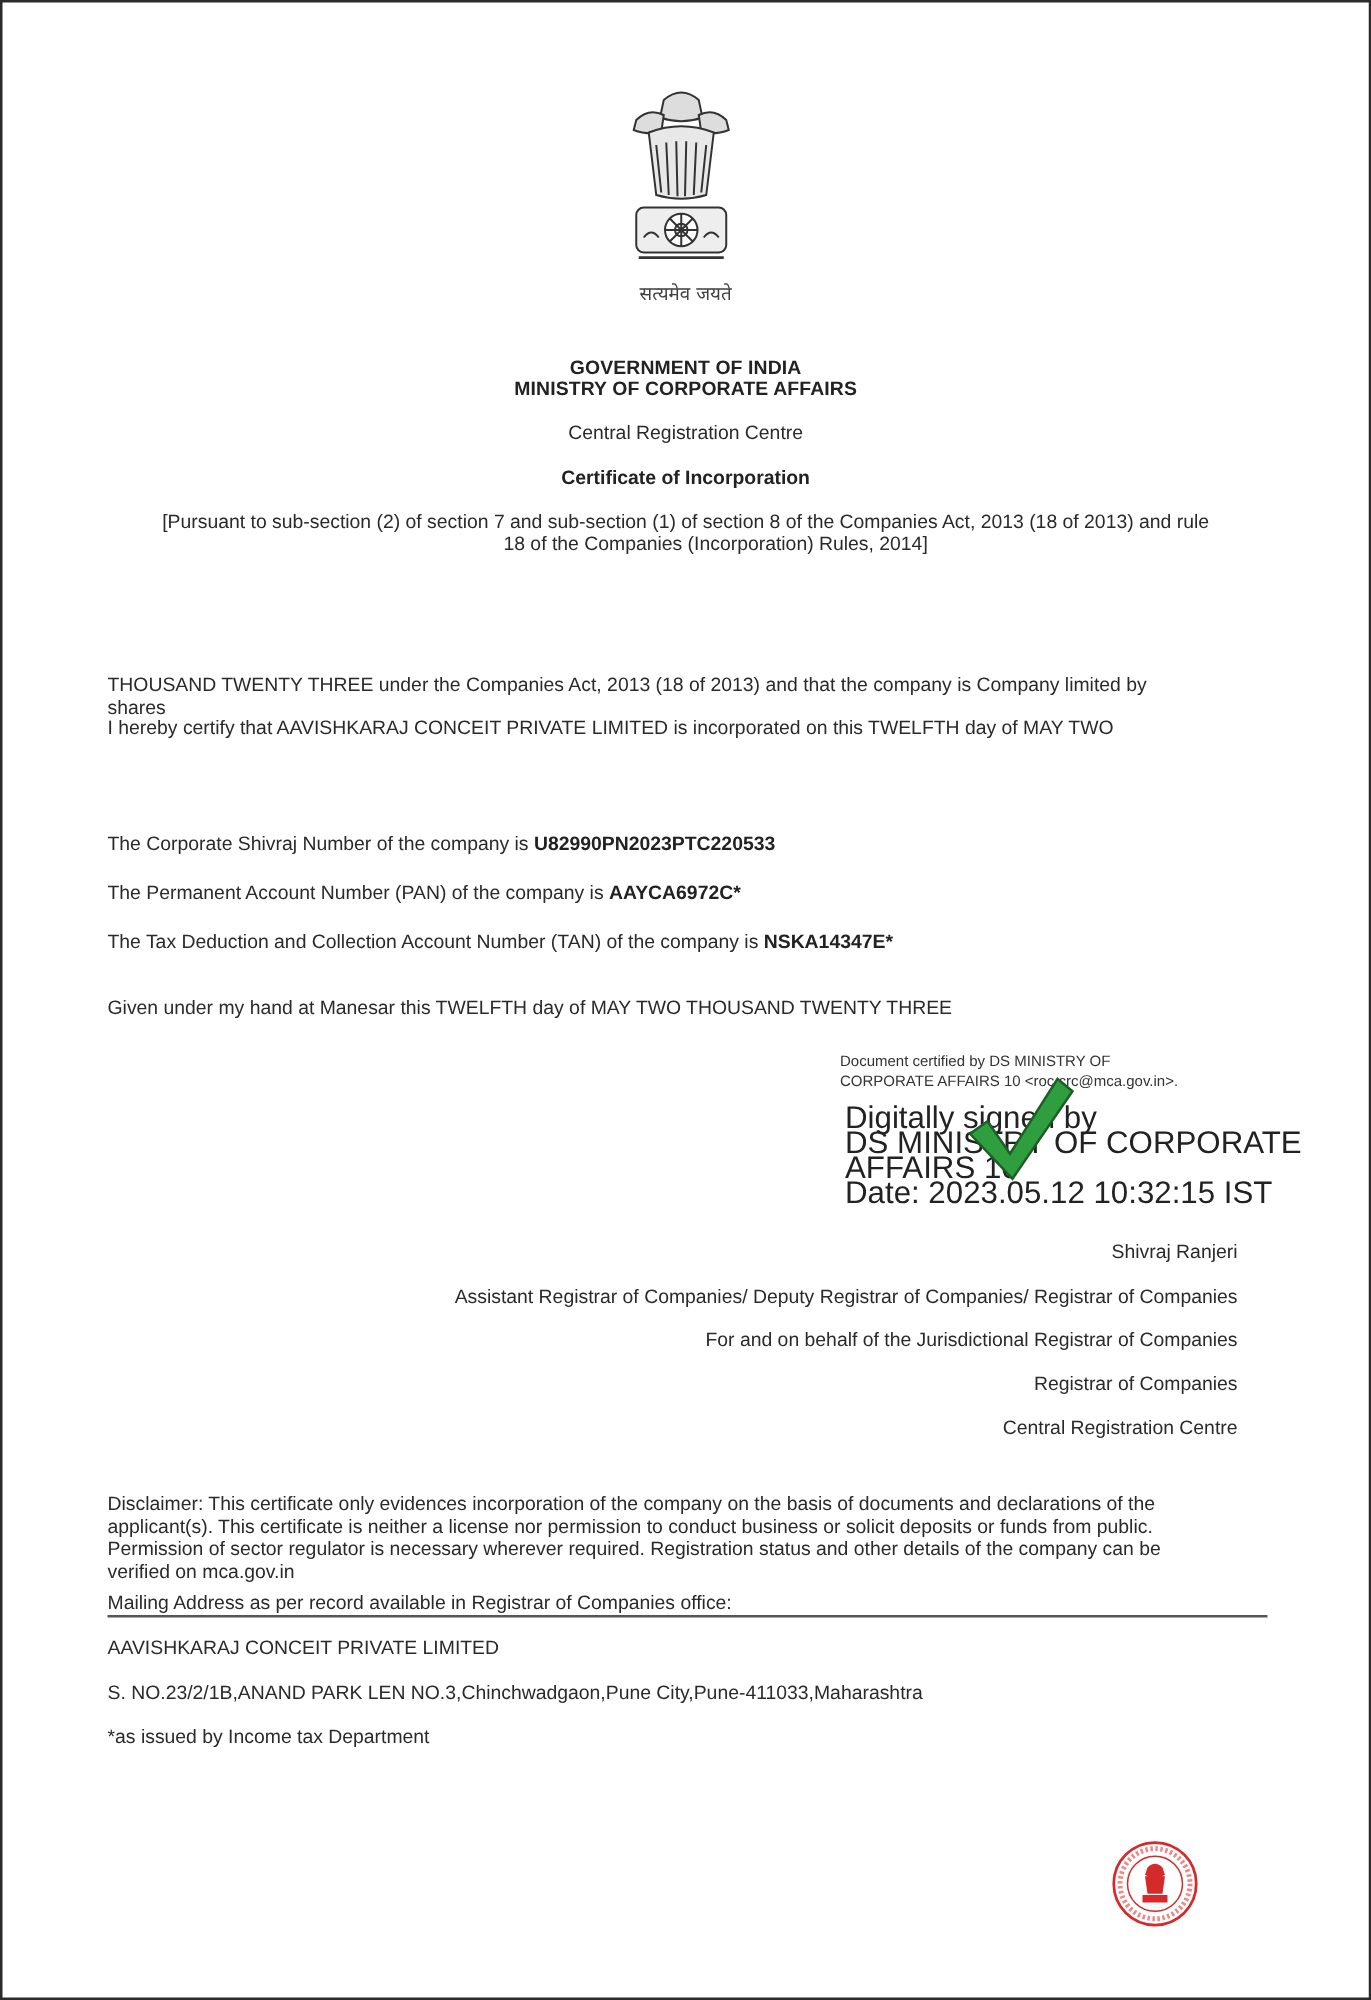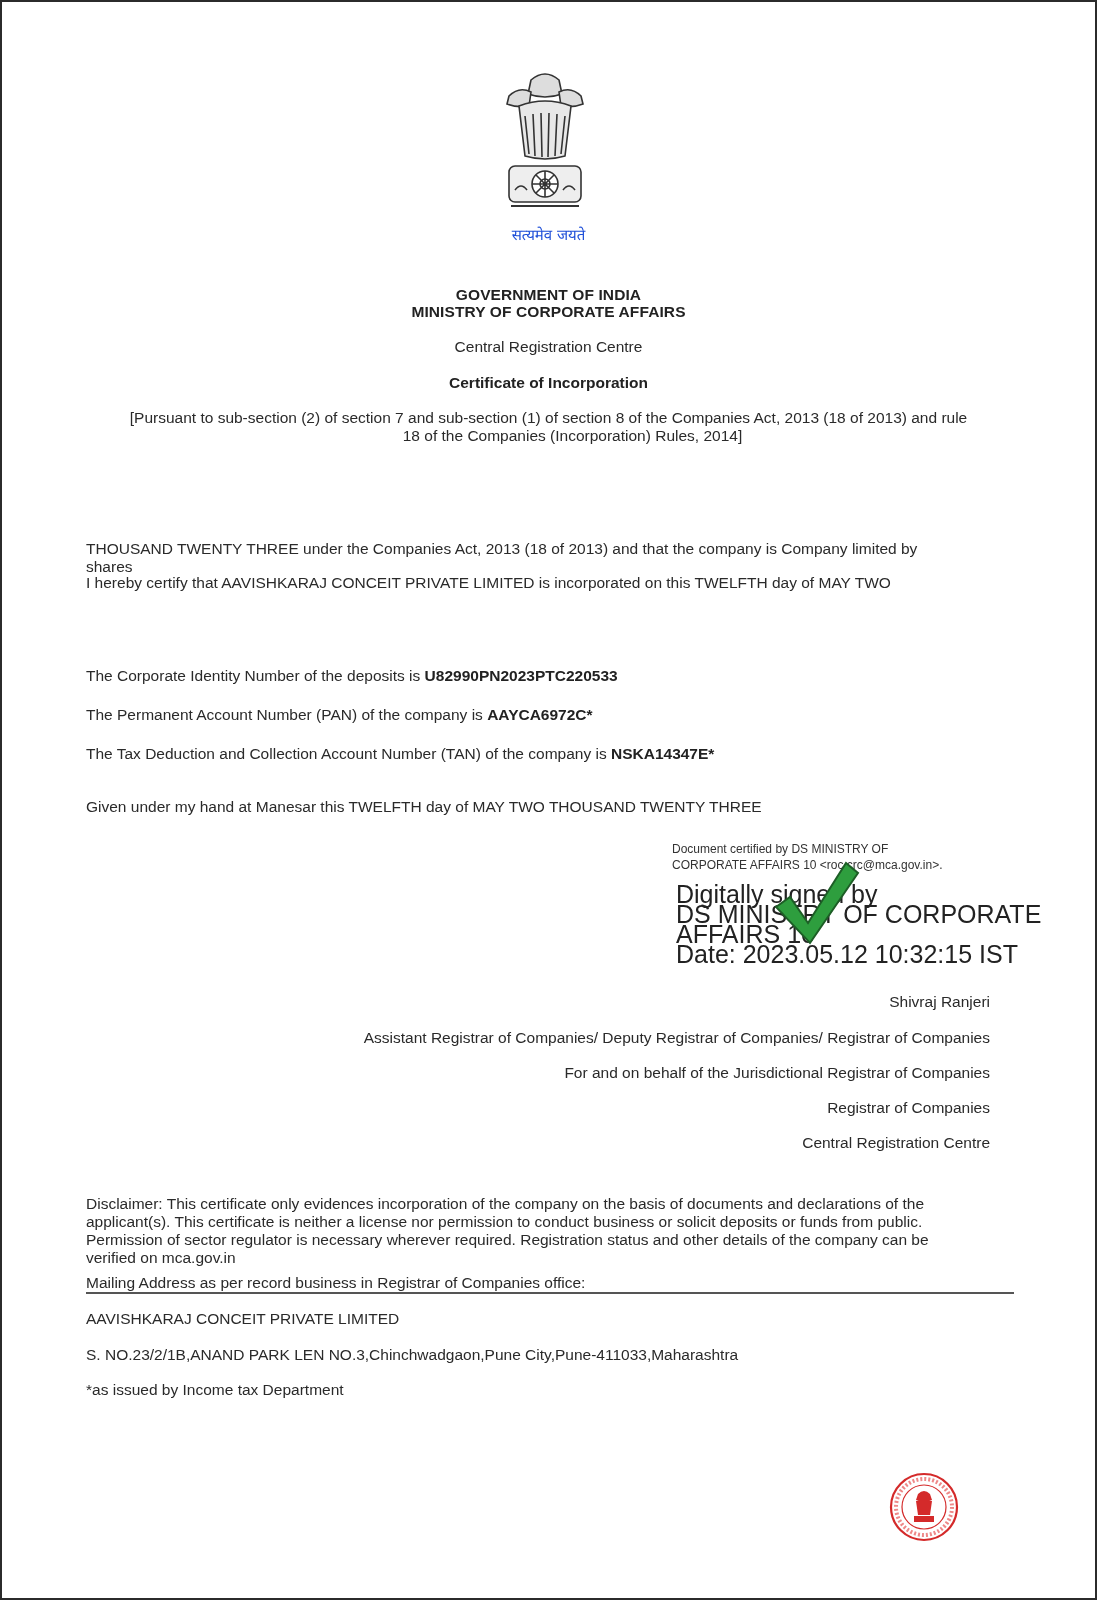--- a/index.html
+++ b/index.html
@@ -32,35 +32,35 @@
       <path d="M30 50 l4 38 M38 48 l2 42 M46 47 l1 44 M54 47 l-1 44 M62 48 l-2 42 M70 50 l-4 38"></path>
       <rect x="14" y="100" width="72" height="36" rx="6" fill="#eee"></rect>
       <circle cx="50" cy="118" r="13" fill="#fff"></circle>
       <circle cx="50" cy="118" r="5"></circle>
       <path d="M50 105 v26 M37 118 h26 M41 109 l18 18 M59 109 l-18 18"></path>
       <path d="M20 124 q6 -8 12 0 M68 124 q6 -8 12 0"></path>
       <path d="M16 140 h68" stroke-width="2.2"></path>
     </g>
   </svg>
 </div>
-<div class="abs center" style="top:224px; font-family:'DejaVu Serif', serif; font-size:15px; color:#1d4ed8;">सत्यमेव जयते</div>
+<div class="abs center" style="top:224px; font-family:'DejaVu Serif', serif; font-size:15px; color:#404040;">सत्यमेव जयते</div>
 
 <div class="abs center hdr" style="top:286px;">GOVERNMENT OF INDIA</div>
 <div class="abs center hdr" style="top:303px;">MINISTRY OF CORPORATE AFFAIRS</div>
 <div class="abs center t15" style="top:338px;">Central Registration Centre</div>
 <div class="abs center t15 b" style="top:374px;">Certificate of Incorporation</div>
 <div class="abs center t15" style="top:409px;">[Pursuant to sub-section (2) of section 7 and sub-section (1) of section 8 of the Companies Act, 2013 (18 of 2013) and rule</div>
 <div class="abs center t15" style="top:427px;padding-left:24px;">18 of the Companies (Incorporation) Rules, 2014]</div>
 
 <div class="abs t15" style="left:86px; top:550px;margin-top:24px;">I hereby certify that AAVISHKARAJ CONCEIT PRIVATE LIMITED is incorporated on this  TWELFTH day of MAY  TWO</div>
 <div class="abs t15" style="left:86px; top:540px;">THOUSAND TWENTY THREE under the Companies Act, 2013 (18 of 2013) and that the company is Company limited by</div>
 <div class="abs t15" style="left:86px; top:558px;">shares</div>
 
 <div class="abs t15" style="left:86px; top:667px;">
-  <span>The Corporate Identity Number of the deposits is </span><span class="b">U82990PN2023PTC220533</span>
+  <span>The Corporate Shivraj Number of the company is </span><span class="b">U82990PN2023PTC220533</span>
 </div>
 <div class="abs t15" style="left:86px; top:706px;">
   <span>The Permanent Account Number (PAN) of the company is </span><span class="b">AAYCA6972C*</span>
 </div>
 <div class="abs t15" style="left:86px; top:745px;">
   <span>The Tax Deduction and Collection Account Number (TAN) of the company is </span><span class="b">NSKA14347E*</span>
 </div>
 
 <div class="abs t15" style="left:86px; top:798px;">Given under my hand at Manesar this  TWELFTH day of MAY  TWO THOUSAND TWENTY THREE</div>
 
@@ -81,21 +81,21 @@
 <div class="abs t15 right" style="top:1064px;margin-left:32px;">For and on behalf of the Jurisdictional Registrar of Companies</div>
 <div class="abs t15 right" style="top:1099px;margin-left:37px;">Registrar of Companies</div>
 <div class="abs t15 right" style="top:1134px;">Central Registration Centre</div>
 
 <div class="abs t15" style="left:86px; top:1195px;">Disclaimer: This certificate only evidences incorporation of the company on the basis of documents and declarations of the</div>
 <div class="abs t15" style="left:86px; top:1213px;">applicant(s). This certificate is neither a license nor permission to conduct business or solicit deposits or funds from public.</div>
 <div class="abs t15" style="left:86px; top:1231px;">Permission of sector regulator is necessary wherever required. Registration status and other details of the company can be</div>
 <div class="abs t15" style="left:86px; top:1249px;">verified on mca.gov.in</div>
 <div class="rule"></div>
 
-<div class="abs t15" style="left:86px; top:1274px;">Mailing Address as per record business in Registrar of Companies office:</div>
+<div class="abs t15" style="left:86px; top:1274px;">Mailing Address as per record available in Registrar of Companies office:</div>
 <div class="abs t15" style="left:86px; top:1310px;">AAVISHKARAJ CONCEIT PRIVATE LIMITED</div>
 <div class="abs t15" style="left:86px; top:1346px;">S. NO.23/2/1B,ANAND PARK LEN NO.3,Chinchwadgaon,Pune City,Pune-411033,Maharashtra</div>
 <div class="abs t15" style="left:86px; top:1381px;">*as issued by Income tax Department</div>
 
 <div class="abs" style="left:889px; top:1472px; width:70px; height:70px;">
   <svg width="70" height="70" viewBox="0 0 70 70">
     <circle cx="35" cy="35" r="33" fill="#fff" stroke="#d42a2a" stroke-width="2.2"></circle>
     <circle cx="35" cy="35" r="22" fill="none" stroke="#d42a2a" stroke-width="1.2"></circle>
     <circle cx="35" cy="35" r="28" fill="none" stroke="#e88" stroke-width="4" stroke-dasharray="2 2"></circle>
     <path d="M29 22 q6 -6 12 0 l2 6 q-8 4 -16 0z M27 29 h16 l-2 14 h-12z M25 44 h20 v6 h-20z" fill="#d42a2a"></path>

